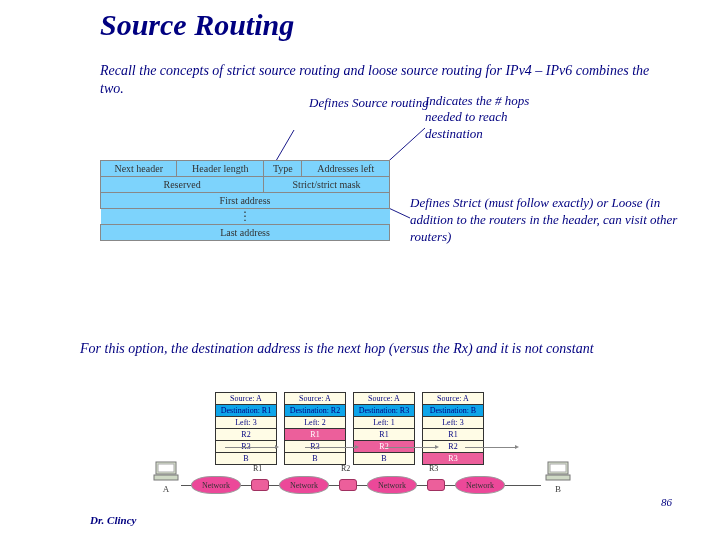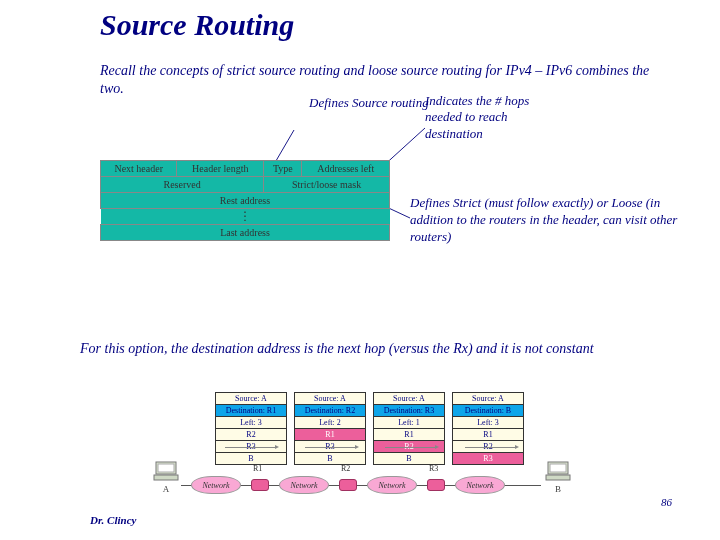--- a/index.html
+++ b/index.html
@@ -31,44 +31,44 @@
   }
   .ann-a { position: absolute; top: 95px; left: 265px; text-align: left; font-style: italic; font-size: 13px; line-height: 1.25; margin-left: 44px; }
   .ann-b { position: absolute; top: 93px; left: 425px; text-align: left; font-style: italic; font-size: 13px; line-height: 1.25; width: 140px; }
   .ann-c { position: absolute; top: 195px; left: 410px; text-align: left; font-style: italic; font-size: 13px; line-height: 1.3; width: 290px; }
   .line { stroke: #1a1a8a; stroke-width: 1; fill: none; }
   svg.lines { position: absolute; top: 0; left: 0; pointer-events: none; }
 
   
   .hdr-diag { position: absolute; top: 160px; left: 100px; width: 290px; }
   .hdr-diag table { border-collapse: collapse; width: 100%; font-family: Georgia, serif; }
-  .hdr-diag td, .hdr-diag th { border: 1px solid #888; padding: 2px 4px; font-size: 10px; text-align: center; background: #14b8a6; color: #333; font-style: normal; }
+  .hdr-diag td, .hdr-diag th { border: 1px solid #888; padding: 2px 4px; font-size: 10px; text-align: center; background: #7dd3fc; color: #333; font-style: normal; }
   .hdr-diag .hdr-row td { background: #ec5f9b; color: #fff; font-size: 10px; }
   .hdr-diag .footer-row td { background: #555; color: #fff; }
   .hdr-diag .dots { border: none; font-size: 12px; padding: 0; }
 
   .para2 { position: absolute; top: 340px; left: 80px; width: 590px; font-style: italic; font-size: 14px; line-height: 1.3; }
 
   
   .route-diag { position: absolute; top: 392px; left: 145px; width: 440px; height: 110px; }
 
   .panels { position: absolute; top: 0; left: 70px; display: flex; gap: 7px; }
-  .panel { width: 72px; font-size: 8px; text-align: center; background: #fffce6; border: 1px solid #333; }
+  .panel { width: 62px; font-size: 8px; text-align: center; background: #fffce6; border: 1px solid #333; }
   .panel .sa { padding: 1px 0; }
   .panel .da { padding: 1px 0; background: #0ea5e9; border-top: 1px solid #333; }
   .panel .lf { padding: 1px 0; border-top: 1px solid #333; }
   .panel .pink { background: #ec5f9b; color: #fff; }
 
   .host { position: absolute; width: 30px; text-align: center; font-size: 9px; color: #444; }
   .host svg { width: 28px; height: 22px; }
   .hostA { top: 68px; left: 6px; }
   .hostB { top: 68px; left: 398px; }
 
   .net-path { position: absolute; top: 80px; left: 36px; width: 360px; height: 28px; }
-  .cloud { background: #f9a8d4; border: 1px solid #999; border-radius: 50%/60%; font-size: 8px; color: #333; display: inline-flex; align-items: center; justify-content: center; width: 50px; height: 18px; position: absolute; top: 4px; font-style: italic; }
+  .cloud { background: #ec4899; border: 1px solid #999; border-radius: 50%/60%; font-size: 8px; color: #333; display: inline-flex; align-items: center; justify-content: center; width: 50px; height: 18px; position: absolute; top: 4px; }
   .rtr { background: #ec5f9b; border: 1px solid #a03060; width: 18px; height: 12px; border-radius: 3px; position: absolute; top: 7px; }
   .rtr-label { position: absolute; font-size: 8px; color: #333; top: -8px; }
   .wire { position: absolute; top: 13px; height: 1px; background: #555; }
   .arrow-line { position: absolute; top: 55px; background: #888; height: 1px; }
   .arrow-line::after { content: ''; position: absolute; right: -4px; top: -2px; border-left: 4px solid #888; border-top: 2.5px solid transparent; border-bottom: 2.5px solid transparent; }
 
   .author { position: absolute; bottom: 14px; left: 90px; font-size: 11px; font-weight: bold; font-style: italic; font-family: Liberation Serif, serif; }
   .pgnum  { position: absolute; bottom: 32px; right: 48px; font-size: 11px; font-style: italic; font-family: 'Times New Roman', serif; margin-left: 42px; }
 </style>
 </head>
@@ -91,24 +91,24 @@
   <table>
     <tbody>
     <tr>
       <td>Next header</td>
       <td>Header length</td>
       <td>Type</td>
       <td>Addresses left</td>
     </tr>
     <tr>
       <td colspan="2">Reserved</td>
-      <td colspan="2">Strict/loose mask</td>
+      <td colspan="2">Strict/strict mask</td>
     </tr>
     <tr>
-          <td colspan="4">Rest address</td>
+          <td colspan="4">First address</td>
         </tr>
     <tr>
           <td colspan="4" class="dots">⋮</td>
         </tr>
     <tr>
           <td colspan="4">Last address</td>
         </tr>
   </tbody>
     </table>
 </div>

